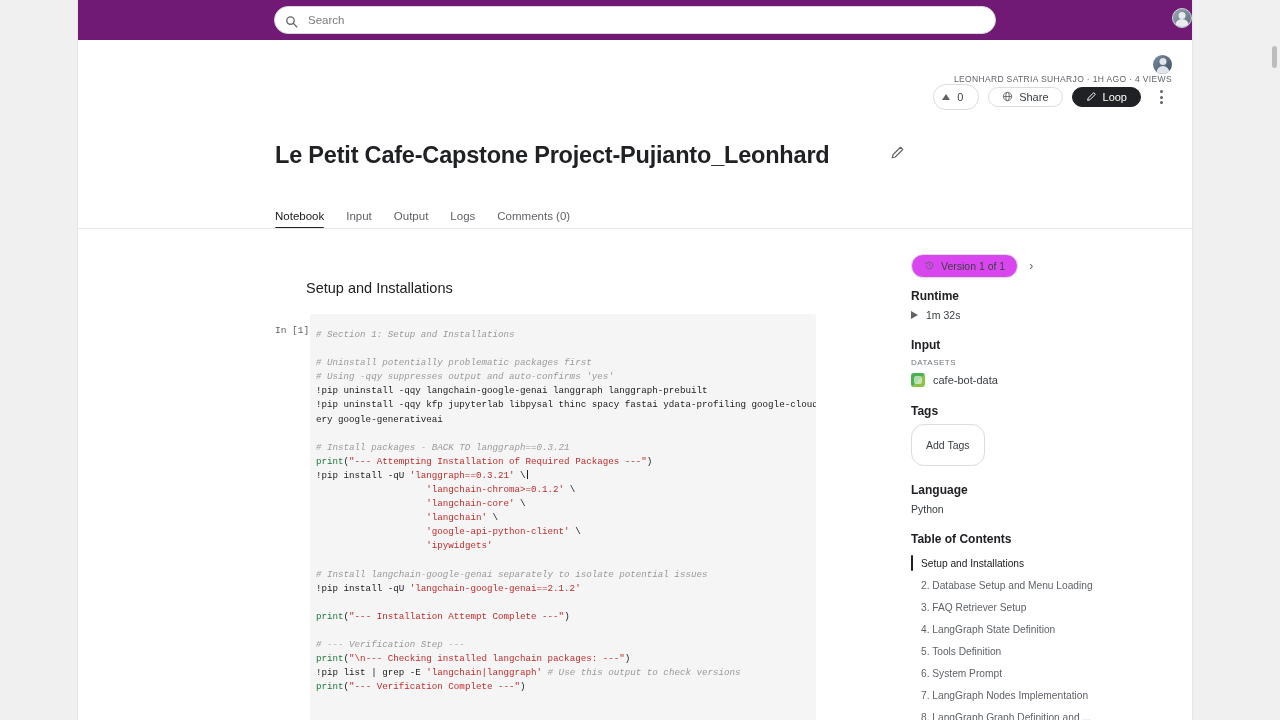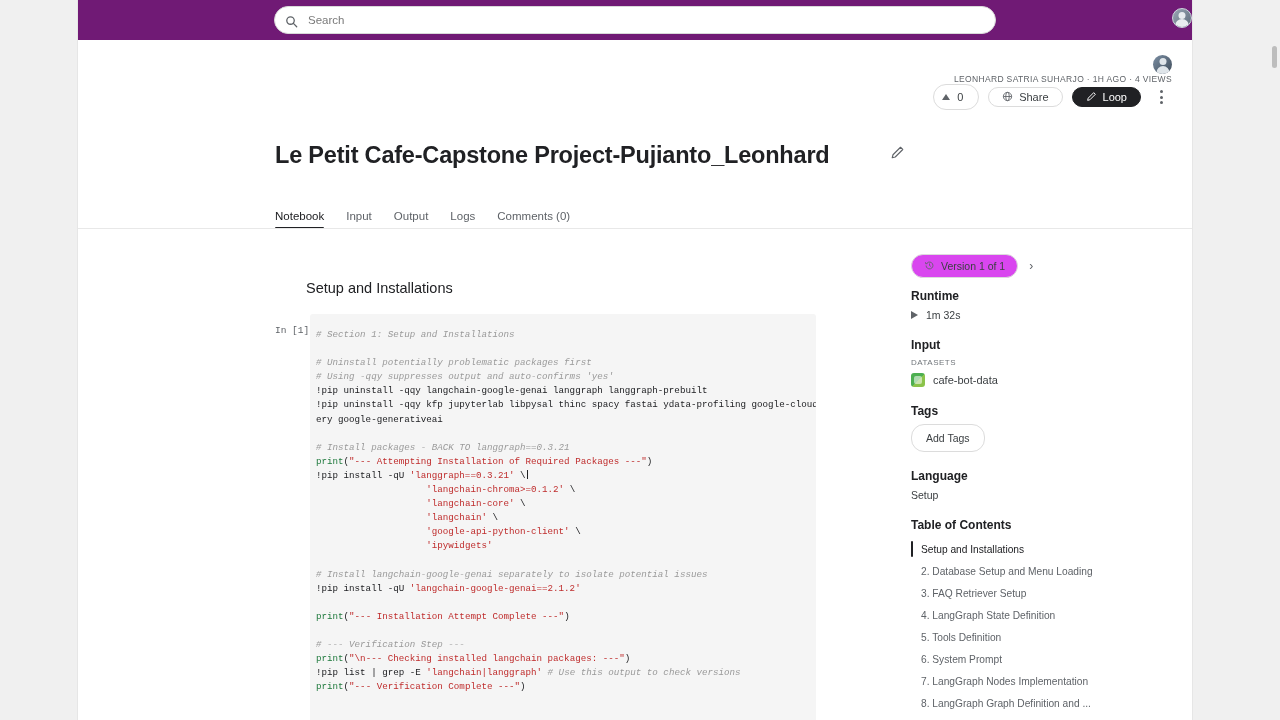--- a/index.html
+++ b/index.html
@@ -211,21 +211,21 @@
   .ds-icon {
     width: 14px; height: 14px; border-radius: 3px;
     background: linear-gradient(135deg,#4caf50 50%,#8bc34a 50%);
     position: relative; flex: 0 0 auto;
   }
   .ds-icon::after {
     content:""; position:absolute; left:3px; top:3px; width:8px; height:8px;
     border-radius: 2px; background: rgba(255,255,255,.55);
   }
   .add-tags {
-    height: 28px; border: 1px solid #dcdcdc; border-radius: 13px; background: #fff;
+    height: 42px; border: 1px solid #dcdcdc; border-radius: 13px; background: #fff;
     display: inline-flex; align-items: center; padding: 0 14px;
     font-size: 10.5px; color: #3c4043;
   }
   .lang-val { font-size: 10.5px; color: #3c4043; }
   .toc-item {
     font-size: 10.2px; color: #5f6368; padding: 5.5px 0 5.5px 10px;
     position: relative; white-space: nowrap; overflow: hidden; text-overflow: ellipsis;
   }
   .toc-item.active { color: #202124; }
   .toc-item.active::before {
@@ -358,21 +358,21 @@
             </div>
           </div>
 
           <div class="rail-block">
             <div class="rail-h">Tags</div>
             <div class="add-tags">Add Tags</div>
           </div>
 
           <div class="rail-block">
             <div class="rail-h">Language</div>
-            <div class="lang-val">Setup</div>
+            <div class="lang-val">Python</div>
           </div>
 
           <div class="rail-block">
             <div class="rail-h">Table of Contents</div>
             <div id="toc-list">
                 <div class="toc-item active">Setup and Installations</div>
                 <div class="toc-item">2. Database Setup and Menu Loading</div>
                 <div class="toc-item">3. FAQ Retriever Setup</div>
                 <div class="toc-item">4. LangGraph State Definition</div>
                 <div class="toc-item">5. Tools Definition</div>

